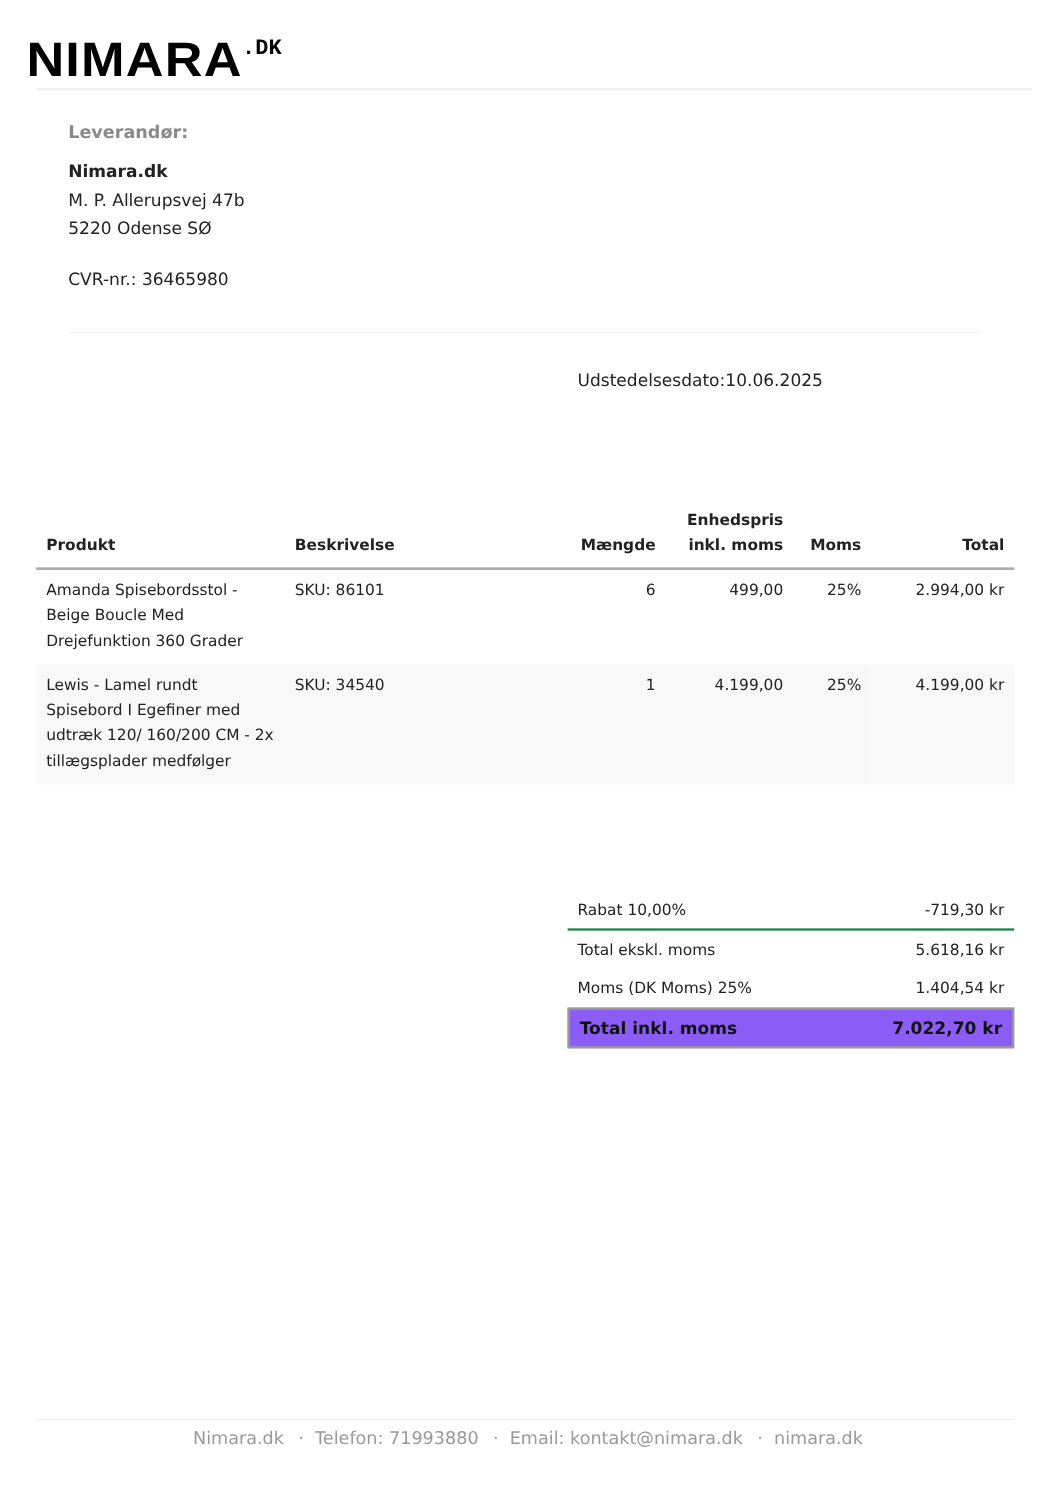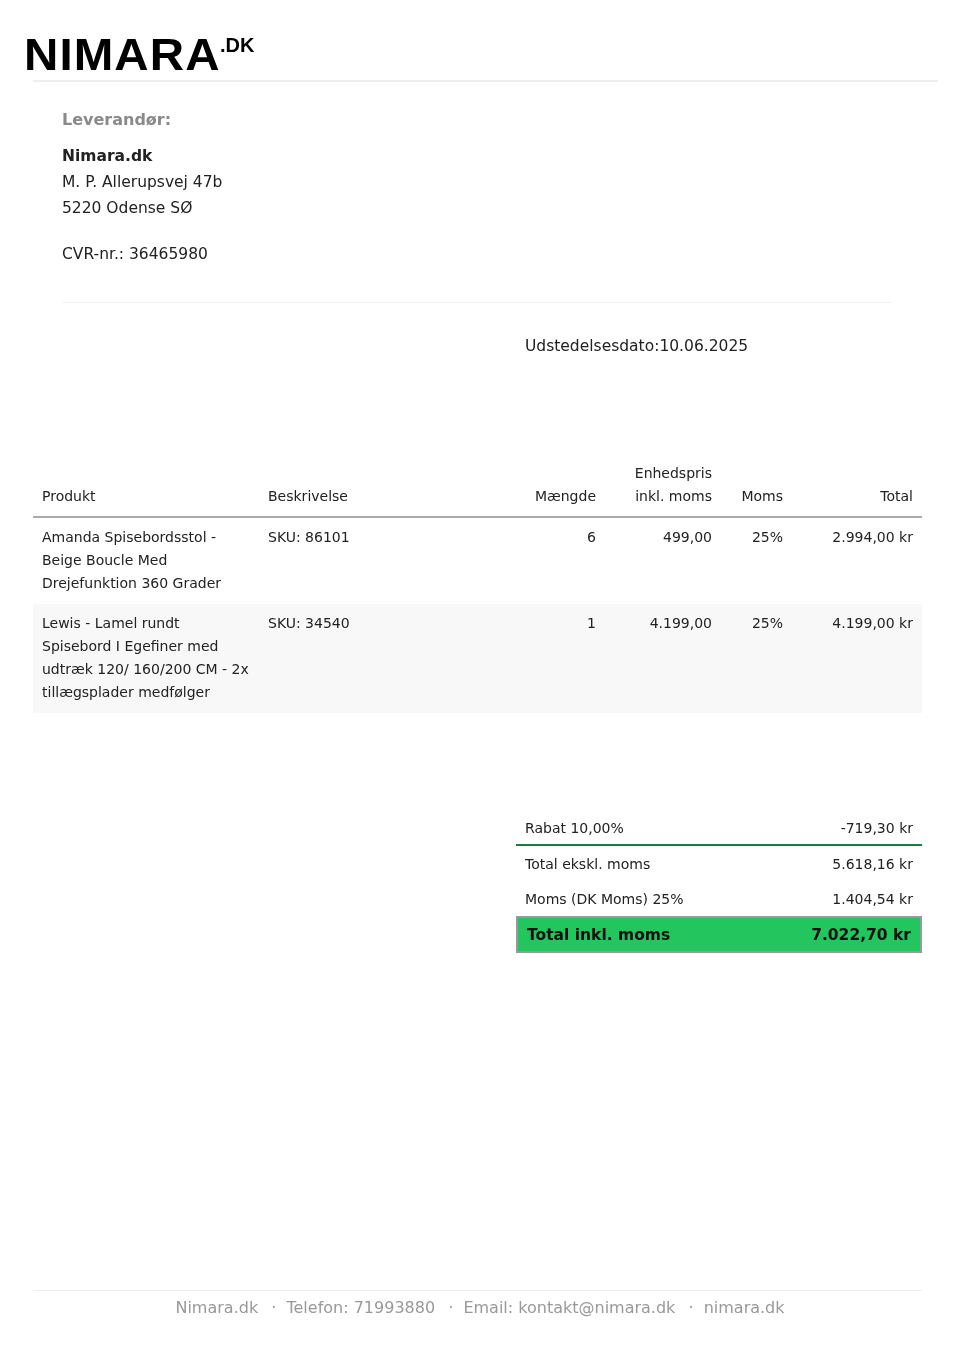--- a/index.html
+++ b/index.html
@@ -1,49 +1,49 @@
 <!DOCTYPE html>
 <html><head>
   <meta charset="utf-8">
   <style>
     * { box-sizing: border-box; margin: 0; padding: 0; }
     html, body { width: 960px; height: 1354px; background: #ffffff; }
     body { position: relative; font-family: "DejaVu Sans", sans-serif; color: #222; overflow: hidden; }
 
     .logo { position: absolute; left: 24px; top: 35px; display: flex; align-items: flex-start; }
     .logo-main { font-family: "Liberation Sans", sans-serif; font-weight: 900; font-size: 44px; letter-spacing: 1px; color: #000; line-height: 40px; transform: scaleX(1.08); transform-origin: left bottom; }
-    .logo-suffix { font-family: Liberation Sans, sans-serif; font-weight: 700; font-size: 20px; color: #000; line-height: 20px; margin-left: 14px; margin-bottom: 0px; }
+    .logo-suffix { font-family: Liberation Mono, monospace; font-weight: 700; font-size: 20px; color: #000; line-height: 20px; margin-left: 14px; margin-bottom: 0px; }
     .header-rule { position: absolute; left: 33px; top: 80px; width: 905px; height: 2px; background: #eeeeee; }
 
     .supplier { position: absolute; left: 62px; top: 110px; }
     .supplier-heading { font-size: 16px; font-weight: 700; color: #8a8a8a; margin-bottom: 14px; }
     .supplier-line { font-size: 15.5px; line-height: 26px; color: #222; }
     .supplier-name { font-weight: 700; }
     .supplier-cvr { margin-top: 24px; font-size: 15.5px; color: #222; }
     .section-rule { position: absolute; left: 62px; top: 302px; width: 830px; height: 1px; background: #f0f0f0; }
 
     .issue-date { position: absolute; left: 525px; top: 337px; font-size: 15.5px; color: #222; display: flex; }
 
     table.items { position: absolute; left: 33px; top: 462px; width: 889px; border-collapse: collapse; font-size: 14px; }
-    table.items th { font-weight: 400; color: #222; text-align: left; vertical-align: bottom; padding: 0 9px 8px 9px; line-height: 23px; border-bottom: 2px solid #aaa; }
+    table.items th { font-weight: 700; color: #222; text-align: left; vertical-align: bottom; padding: 0 9px 8px 9px; line-height: 23px; border-bottom: 2px solid #aaa; }
     table.items th.num, table.items td.num { text-align: right; }
     table.items td { vertical-align: top; padding: 8px 9px 9px 9px; line-height: 23px; color: #222; }
     table.items tr.shaded td { background: #f8f8f8; }
     table.items tr.last td { border-bottom: 2px solid #aaa; }
     .col-prod { width: 226px; }
     .col-desc { width: 230px; }
     .col-qty { width: 116px; }
     .col-unit { width: 116px; }
     .col-vat { width: 71px; }
     .col-total { width: 130px; }
 
     .totals { position: absolute; left: 516px; top: 811px; width: 406px; font-size: 14px; }
     .totals-row { display: flex; justify-content: space-between; padding: 0 9px; height: 35px; align-items: center; color: #222; }
     .totals-row.divider { border-bottom: 2px solid #15803d; }
-    .totals-row.grand { border: 2px solid #999; background: #22c55e; font-weight: 700; font-size: 15.5px; height: 37px; color: #111; }
+    .totals-row.grand { border: 2px solid #999; background: #8b5cf6; font-weight: 700; font-size: 15.5px; height: 37px; color: #111; }
 
     .footer-rule { position: absolute; left: 33px; top: 1290px; width: 889px; height: 1px; background: #eeeeee; }
     .footer { position: absolute; left: 0; width: 960px; top: 1298px; text-align: center; font-size: 16px; color: #999; }
     .footer span.sep { margin: 0 5px 0 8px; }
   </style>
 </head>
 <body>
 
 <div class="logo">
   <span class="logo-main">NIMARA</span>

